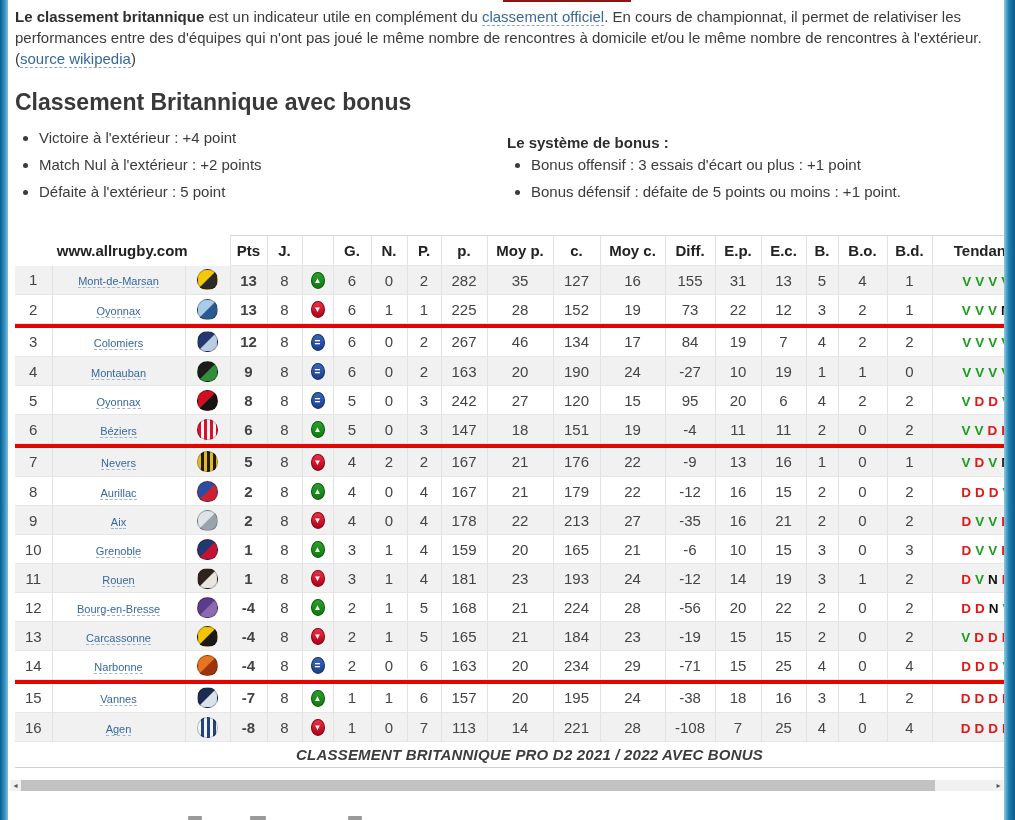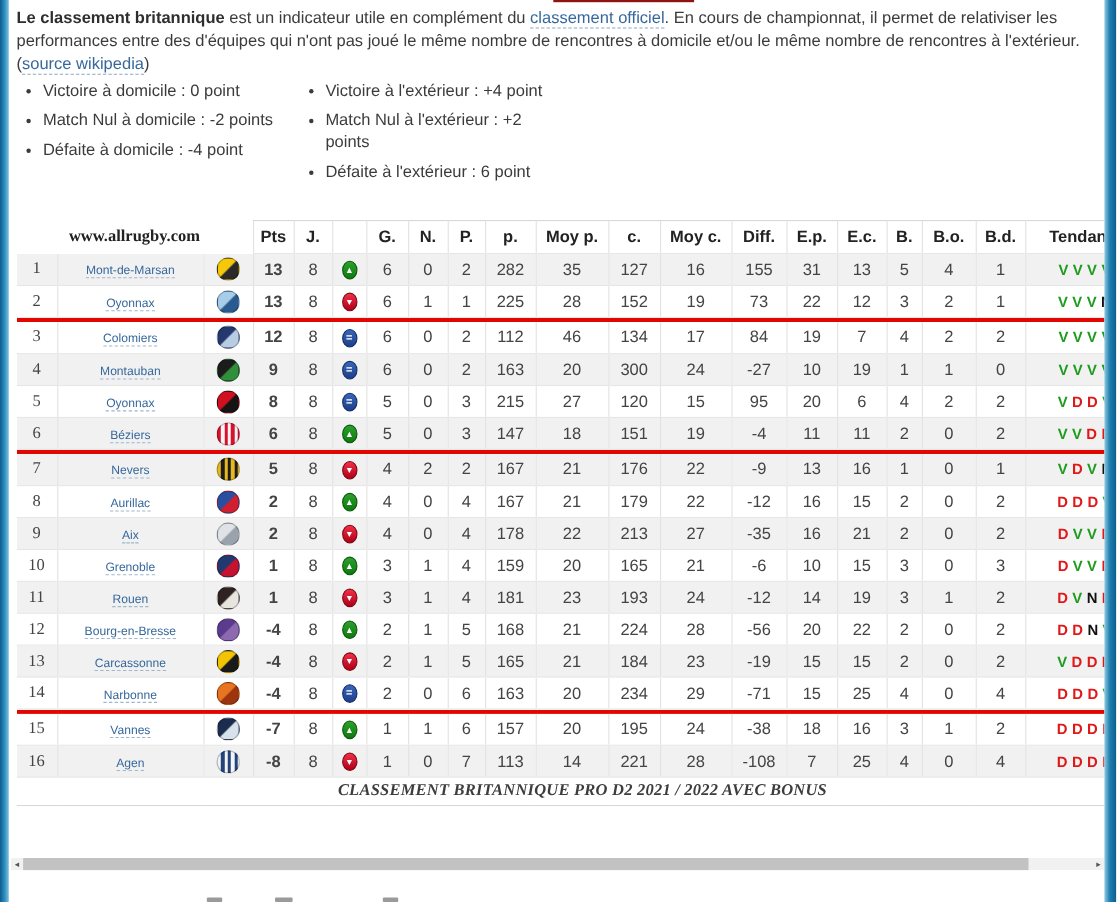--- a/index.html
+++ b/index.html
@@ -22,21 +22,21 @@
   .rules ul { list-style:disc; margin-left:24px; margin-top:4px; }
   .rules li { font-size:15px; line-height:20px; margin-bottom:7px; }
   .col-a { width:248px; } .col-b { width:225px; }
   .rules-right { padding-top:10px; width:480px; }
   
   .table-clip { width:989px; overflow:hidden; margin-top:26px; }
   table.grid { border-collapse:collapse; table-layout:fixed; width:1027px; }
   table.grid th, table.grid td { border-left:1px solid #e2e2e2; border-bottom:1px solid #e6e6e6;
       text-align:center; font-size:15px; color:#444; height:29px; padding:0; overflow:hidden; white-space:nowrap; }
   table.grid th { border-top:1px solid #d8d8d8; font-weight:bold; color:#222; height:30px; background:#fff; }
-  table.grid th:first-child, table.grid td:first-child { border-left:none;font-family:Liberation Serif, serif; }
+  table.grid th:first-child, table.grid td:first-child { border-left:none; }
   th.site-th { border-top:none !important; border-left:none !important; border-bottom:none !important; font-size:15px; }
   tbody tr:nth-child(odd) td { background:#f1f1f1; }
   tr.sep-row td { height:4px; background:#e10600 !important; border:none !important; padding:0; }
   tr.caption-row td { background:#fff !important; height:26px; font-weight:bold; font-style:italic;
       color:#3d3d3d; letter-spacing:.2px; border-left:none; border-bottom:1px solid #cfcfcf; }
   td.pts { font-weight:bold; color:#0e0e0e; }
   td.team-cell a { color:#36689c; text-decoration:none; border-bottom:1px dashed #9fb6cc; font-size:11px; }
   .badge { display:inline-block; width:21px; height:21px; border:1px solid rgba(0,0,0,.25);
       border-radius:50% 50% 46% 46%; vertical-align:middle; }
   .trend { display:inline-block; width:14px; height:17px; border-radius:50%; color:#fff;
@@ -59,35 +59,38 @@
 <body>
 
 <div class="page">
   <div class="side-bar left"></div>
   <div class="side-bar right"></div>
   <div class="top-sliver"></div>
 
   <div class="content">
     <p class="intro"><strong>Le classement britannique</strong><span> est un indicateur utile en complément du </span><a class="lnk">classement officiel</a><span>. En cours de championnat, il permet de relativiser les performances entre des d'équipes qui n'ont pas joué le même nombre de rencontres à domicile et/ou le même nombre de rencontres à l'extérieur. (</span><a class="lnk">source wikipedia</a><span>)</span></p>
 
+    <h2 class="title">Classement Britannique avec bonus</h2>
 
     <div class="rules">
       <div class="rules-left">
         <div class="rules-cols">
-          <ul class="col-a">
-            <li>Victoire à domicile : 0 point</li>
-            <li>Match Nul à domicile : -2 points</li>
-            <li>Défaite à domicile : -4 point</li>
-          </ul>
           <ul class="col-b">
             <li>Victoire à l'extérieur : +4 point</li>
             <li>Match Nul à l'extérieur : +2 points</li>
-            <li>Défaite à l'extérieur : 6 point</li>
+            <li>Défaite à l'extérieur : 5 point</li>
           </ul>
         </div>
+      </div>
+      <div class="rules-right">
+        <div class="rules-title">Le système de bonus :</div>
+        <ul>
+          <li>Bonus offensif : 3 essais d'écart ou plus : +1 point</li>
+          <li>Bonus défensif : défaite de 5 points ou moins : +1 point.</li>
+        </ul>
       </div>
     </div>
 
     <div class="table-clip">
       <table class="grid">
         <colgroup>
             <col style="width: 37px;">
             <col style="width: 133px;">
             <col style="width: 45px;">
             <col style="width: 37px;">
@@ -181,21 +184,21 @@
             <tr>
               <td>3</td>
               <td class="team-cell"><a>Colomiers</a></td>
               <td><span class="badge" style="background: linear-gradient(135deg, rgb(36, 56, 110) 48%, rgb(184, 204, 228) 52%);"></span></td>
               <td class="pts">12</td>
               <td>8</td>
               <td><span class="trend same">=</span></td>
               <td>6</td>
               <td>0</td>
               <td>2</td>
-              <td>112</td>
+              <td>267</td>
               <td>46</td>
               <td>134</td>
               <td>17</td>
               <td>84</td>
               <td>19</td>
               <td>7</td>
               <td>4</td>
               <td>2</td>
               <td>2</td>
               <td class="tend-cell"><span style="color: rgb(30, 156, 30);">V</span><span style="color: rgb(30, 156, 30);">V</span><span style="color: rgb(30, 156, 30);">V</span><span style="color: rgb(30, 156, 30);">V</span></td>
@@ -205,41 +208,41 @@
               <td class="team-cell"><a>Montauban</a></td>
               <td><span class="badge" style="background: linear-gradient(135deg, rgb(28, 28, 28) 48%, rgb(47, 143, 58) 52%);"></span></td>
               <td class="pts">9</td>
               <td>8</td>
               <td><span class="trend same">=</span></td>
               <td>6</td>
               <td>0</td>
               <td>2</td>
               <td>163</td>
               <td>20</td>
-              <td>300</td>
+              <td>190</td>
               <td>24</td>
               <td>-27</td>
               <td>10</td>
               <td>19</td>
               <td>1</td>
               <td>1</td>
               <td>0</td>
               <td class="tend-cell"><span style="color: rgb(30, 156, 30);">V</span><span style="color: rgb(30, 156, 30);">V</span><span style="color: rgb(30, 156, 30);">V</span><span style="color: rgb(30, 156, 30);">V</span></td>
             </tr>
             <tr>
               <td>5</td>
               <td class="team-cell"><a>Oyonnax</a></td>
               <td><span class="badge" style="background: linear-gradient(135deg, rgb(208, 16, 32) 48%, rgb(20, 20, 20) 52%);"></span></td>
               <td class="pts">8</td>
               <td>8</td>
               <td><span class="trend same">=</span></td>
               <td>5</td>
               <td>0</td>
               <td>3</td>
-              <td>215</td>
+              <td>242</td>
               <td>27</td>
               <td>120</td>
               <td>15</td>
               <td>95</td>
               <td>20</td>
               <td>6</td>
               <td>4</td>
               <td>2</td>
               <td>2</td>
               <td class="tend-cell"><span style="color: rgb(30, 156, 30);">V</span><span style="color: rgb(224, 24, 24);">D</span><span style="color: rgb(224, 24, 24);">D</span><span style="color: rgb(30, 156, 30);">V</span></td>

